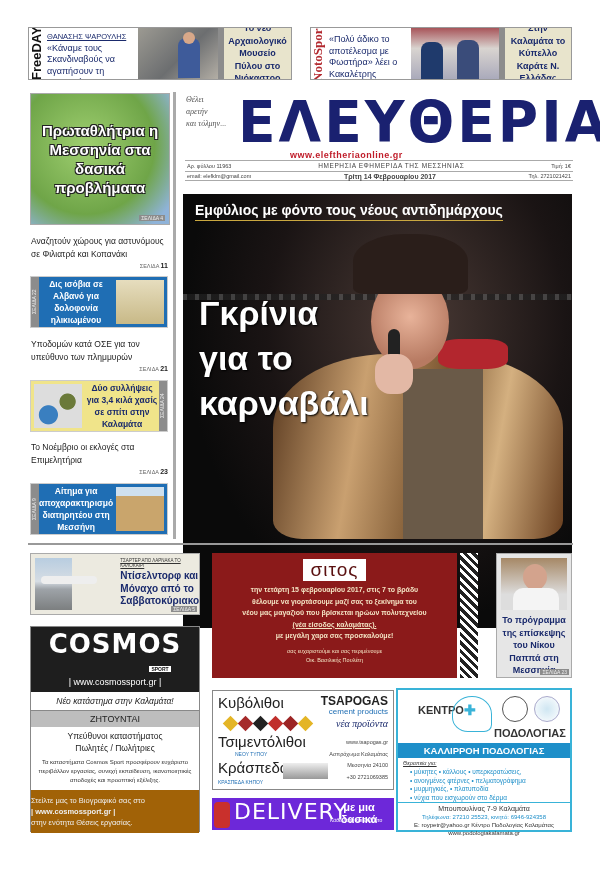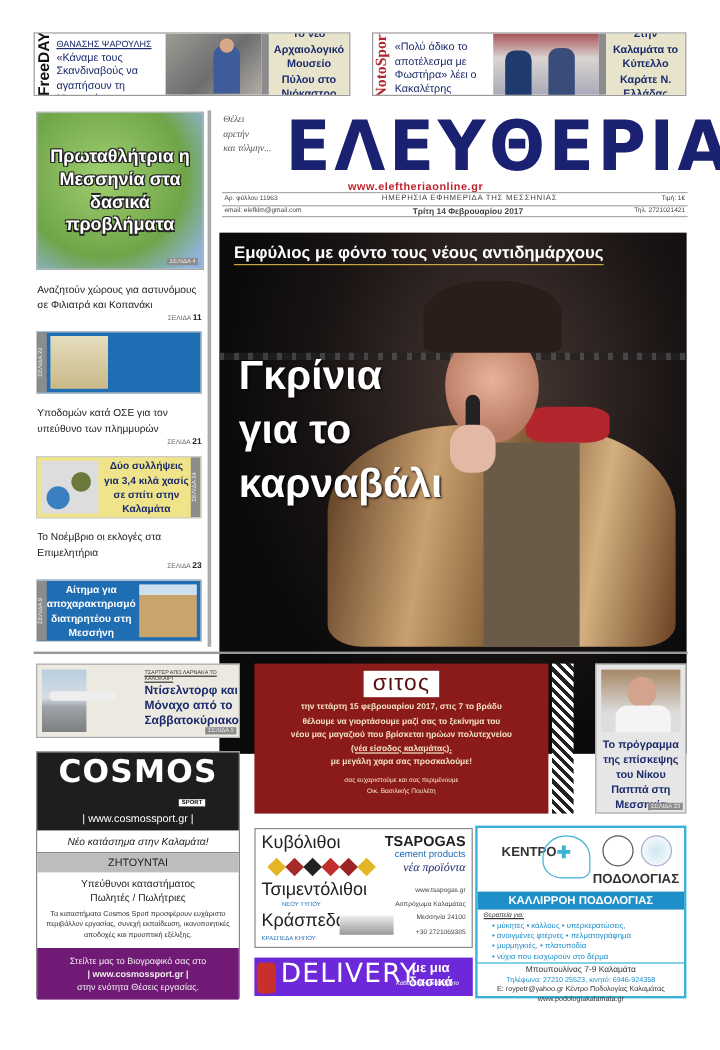--- a/index.html
+++ b/index.html
@@ -60,21 +60,21 @@
 
   .cosmos { background: #fff; border: 1px solid #888; }
   .cosmos .head { background: #1e1e1e; color: #fff; text-align: center; padding-top: 4px; }
   .cosmos .brand { font-family: "DejaVu Sans", sans-serif; font-weight: bold; font-size: 26px; letter-spacing: 1px; line-height: 26px; }
   .cosmos .sport { font-size: 5px; background: #fff; color: #111; display: inline-block; padding: 0 2px; margin-left: 90px; font-weight: bold; }
   .cosmos .web { font-size: 9px; padding: 2px 0 5px; }
   .cosmos .new { font-style: italic; font-size: 8.5px; text-align: center; padding: 4px 0; border-bottom: 1px solid #888; }
   .cosmos .wanted { background: #bdbdbd; font-size: 9px; text-align: center; padding: 3px 16px; }
   .cosmos .pos { font-size: 8.5px; text-align: center; line-height: 12px; padding-top: 3px; }
   .cosmos .desc { font-size: 6px; text-align: center; line-height: 9px; padding: 4px 4px 5px; color: #333; }
-  .cosmos .foot { background: #701a75; color: #eee; font-size: 7.5px; line-height: 11px; text-align: center; padding: 5px 0; }
+  .cosmos .foot { background: #a16207; color: #eee; font-size: 7.5px; line-height: 11px; text-align: left; padding: 5px 0; }
 
   .tsap { border: 1px solid #888; background: #fff; position: relative; }
   .tsap .l { font-size: 15px; color: #222; }
   .tsap .s { font-size: 5px; color: #1f6eb4; }
   .tsap .r { font-size: 5.5px; color: #444; text-align: right; }
   .brick { display: inline-block; width: 11px; height: 11px; transform: rotate(45deg); margin: 0 2px; }
   .delivery { background: #6d28d9; color: #fff; overflow: hidden; text-align: center; }
 
   .podo { border: 2px solid #39b3d8; background: #fff; }
   .podo .name { background: #1e8fc9; color: #fff; font-weight: bold; font-size: 9.5px; text-align: center; padding: 2px 0; }
@@ -124,20 +124,21 @@
 
 <div class="abs story" style="left:31px;top:235px;width:140px;">
   <div>Αναζητούν χώρους για αστυνόμους σε Φιλιατρά και Κοπανάκι</div>
 </div>
 <div class="abs page-ref" style="left:100px;top:262px;width:68px;">
   <span>ΣΕΛΙΔΑ</span> <b>11</b>
 </div>
 
 <div class="abs bluebox" style="left:30px;top:276px;width:138px;height:52px;">
   <div class="vtag">ΣΕΛΙΔΑ 22</div>
+  <div class="t">Δις ισόβια σε Αλβανό για δολοφονία ηλικιωμένου</div>
   <div style="width:48px;margin:3px;background:linear-gradient(180deg,#e6ddbe,#c8b987);"></div>
 </div>
 
 <div class="abs story" style="left:31px;top:338px;width:140px;">
   <div>Υποδομών κατά ΟΣΕ για τον υπεύθυνο των πλημμυρών</div>
 </div>
 <div class="abs page-ref" style="left:100px;top:365px;width:68px;">
   <span>ΣΕΛΙΔΑ</span> <b>21</b>
 </div>
 

